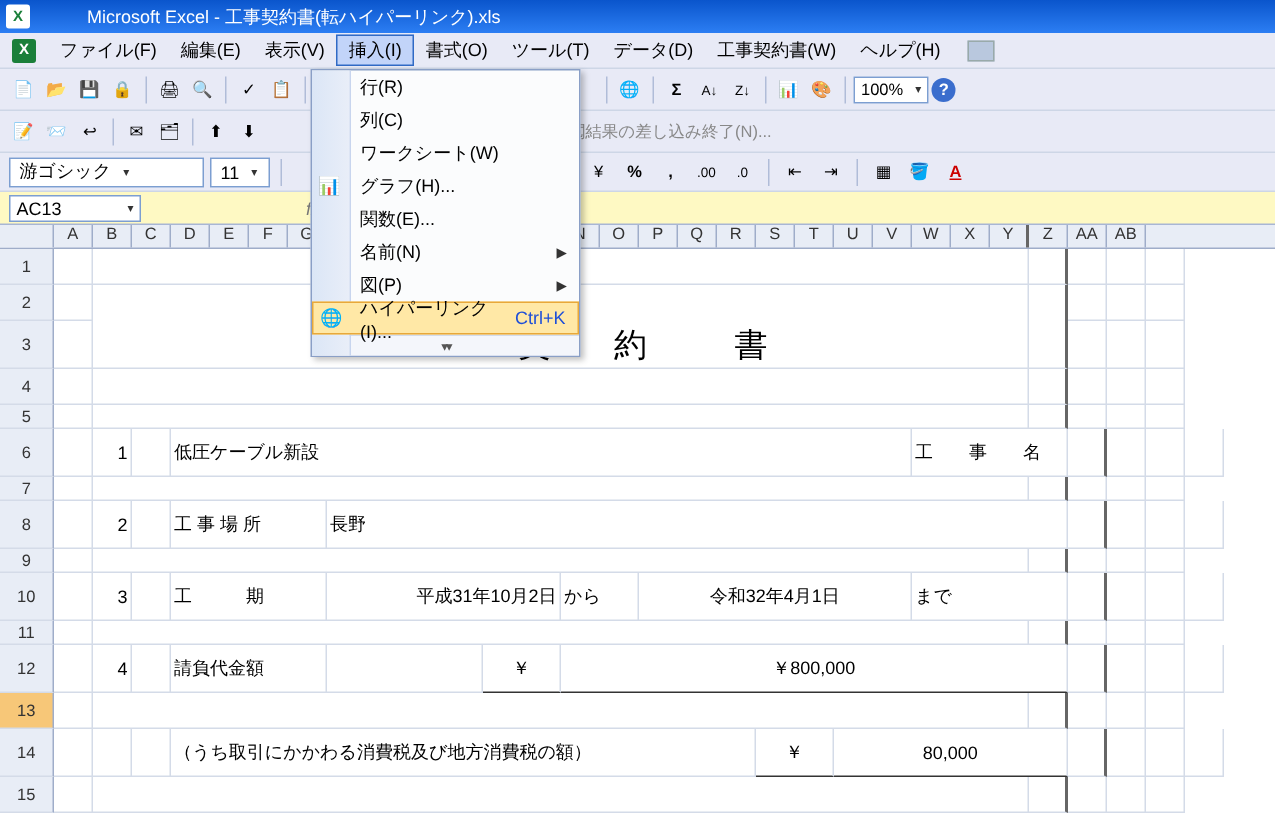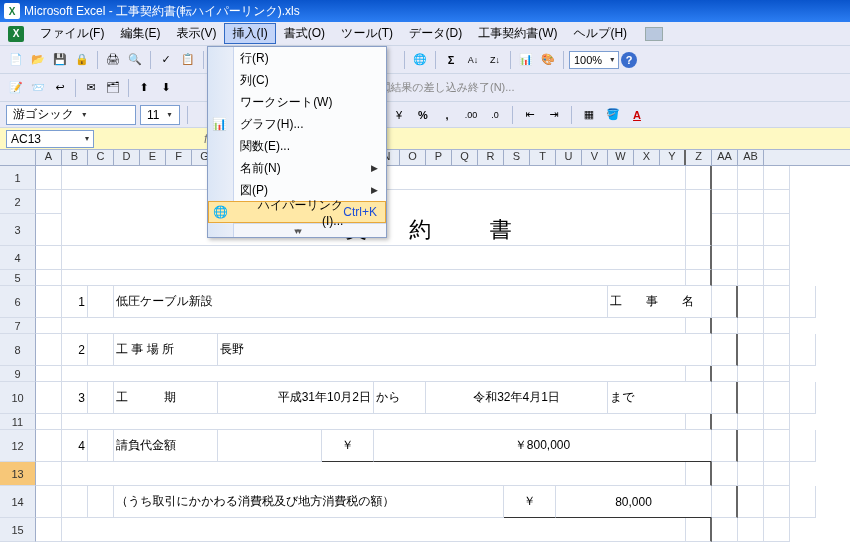--- a/index.html
+++ b/index.html
@@ -1,21 +1,21 @@
 <!DOCTYPE html>
 <html><head>
 <meta charset="utf-8">
 <style>
   * { margin: 0; padding: 0; box-sizing: border-box; font-family: "MS UI Gothic", "Meiryo", sans-serif; }
   body { background: #fff; font-size: 11px; overflow: hidden; width: 850px; height: 549px; position: relative; }
 
   
   .title-bar { background: linear-gradient(to bottom, #0a55cc, #2c7ef3); height: 22px; display: flex; align-items: center; padding-left: 4px; color: #fff; gap: 4px; }
   .title-bar .excel-logo { width: 16px; height: 16px; background: #fff; display: inline-flex; align-items: center; justify-content: center; color: #1a7f3a; font-weight: bold; font-size: 10px; border-radius: 2px; }
-  .title-bar .title-text { font-size: 12px; }
+  .title-bar .title-text { font-size: 12px; margin-left: 34px; }
 
   
   .menu-bar { background: #e8eaf6; height: 24px; display: flex; align-items: center; padding-left: 8px; border-bottom: 1px solid #cdd6e6; }
   .menu-bar .menu-logo { width: 16px; height: 16px; background: #1a7f3a; color: #fff; font-weight: bold; font-size: 10px; display:inline-flex;align-items:center;justify-content:center;border-radius:2px;margin-right:8px; }
   .menu-item { padding: 2px 8px; cursor: default; font-size: 12px; }
   .menu-item.active { background: #c2d4f9; border: 1px solid #316ac5; padding: 1px 7px; }
   .menu-close { margin-left: 10px; width: 18px; height: 14px; background:#b9c8de;border:1px solid #9aa;display:inline-block; }
 
   
   .toolbar { background: #e8eaf6; height: 28px; display: flex; align-items: center; padding: 0 6px; gap: 2px; border-bottom: 1px solid #cdd6e6; }
@@ -34,21 +34,21 @@
   
   .formula-row { background:#fef9c3;height:22px;display:flex;align-items:center;border-bottom:1px solid #a8b6d4; }
   .name-box { border:1px solid #7c9ed1;background:#fff;width:88px;height:18px;margin-left:6px;padding:1px 4px;font-size:12px;display:flex;align-items:center; }
   .name-box::after { content:"▾";font-size:8px;margin-left:auto;color:#333; }
   .fx-label { margin-left:10px;font-style:italic;font-size:12px;color:#555;display:flex;align-items:center;gap:2px; }
   .fx-label::before { content:"fx";font-style:italic;color:#777; }
 
   
   .dropdown { position:absolute; top:46px; left:207px; width:180px; background:#fbfcfd; border:1px solid #8a9fc6; box-shadow:2px 2px 4px rgba(0,0,0,0.25); z-index:50; font-size:12px; }
   .dropdown .dd-iconcol { position:absolute;left:0;top:0;bottom:0;width:26px;background:linear-gradient(to right,#dbe6f6,#e9eef8);border-right:1px solid #c8d5ee; }
-  .dropdown .dd-item { position:relative;height:22px;display:flex;align-items:center;padding-left:32px;cursor:default;text-align:right; }
+  .dropdown .dd-item { position:relative;height:22px;display:flex;align-items:center;padding-left:32px;cursor:default; }
   .dropdown .dd-item .shortcut { margin-left:auto;padding-right:8px;color:#1d4ed8; }
   .dropdown .dd-item .arrow { margin-left:auto;padding-right:8px;font-size:9px;color:#333; }
   .dropdown .dd-item.highlight { background:#ffe8a6;border:1px solid #e8a83a;padding-left:31px;height:22px; }
   .dropdown .dd-icon { position:absolute;left:4px;width:16px;height:16px;display:inline-flex;align-items:center;justify-content:center;font-size:12px; }
   .dropdown .dd-expand { height:14px;background:#f4f6fb;border-top:1px solid #d2dcec;display:flex;align-items:center;justify-content:center;font-size:9px;color:#555; }
   .dropdown .dd-expand::after{content:"▾ ▾";letter-spacing:-2px;}
 
   
   .grid { position:absolute; top:146px; left:0; right:0; bottom:0; background:#fff; }
   .col-headers { display:flex;height:20px;background:#e8edf6;border-bottom:1px solid #9fadc9;border-top:1px solid #9fadc9; }

